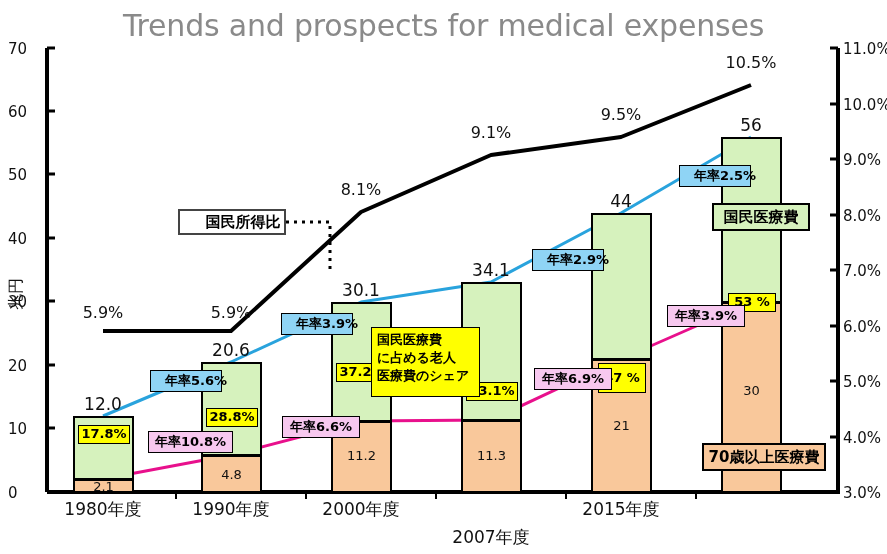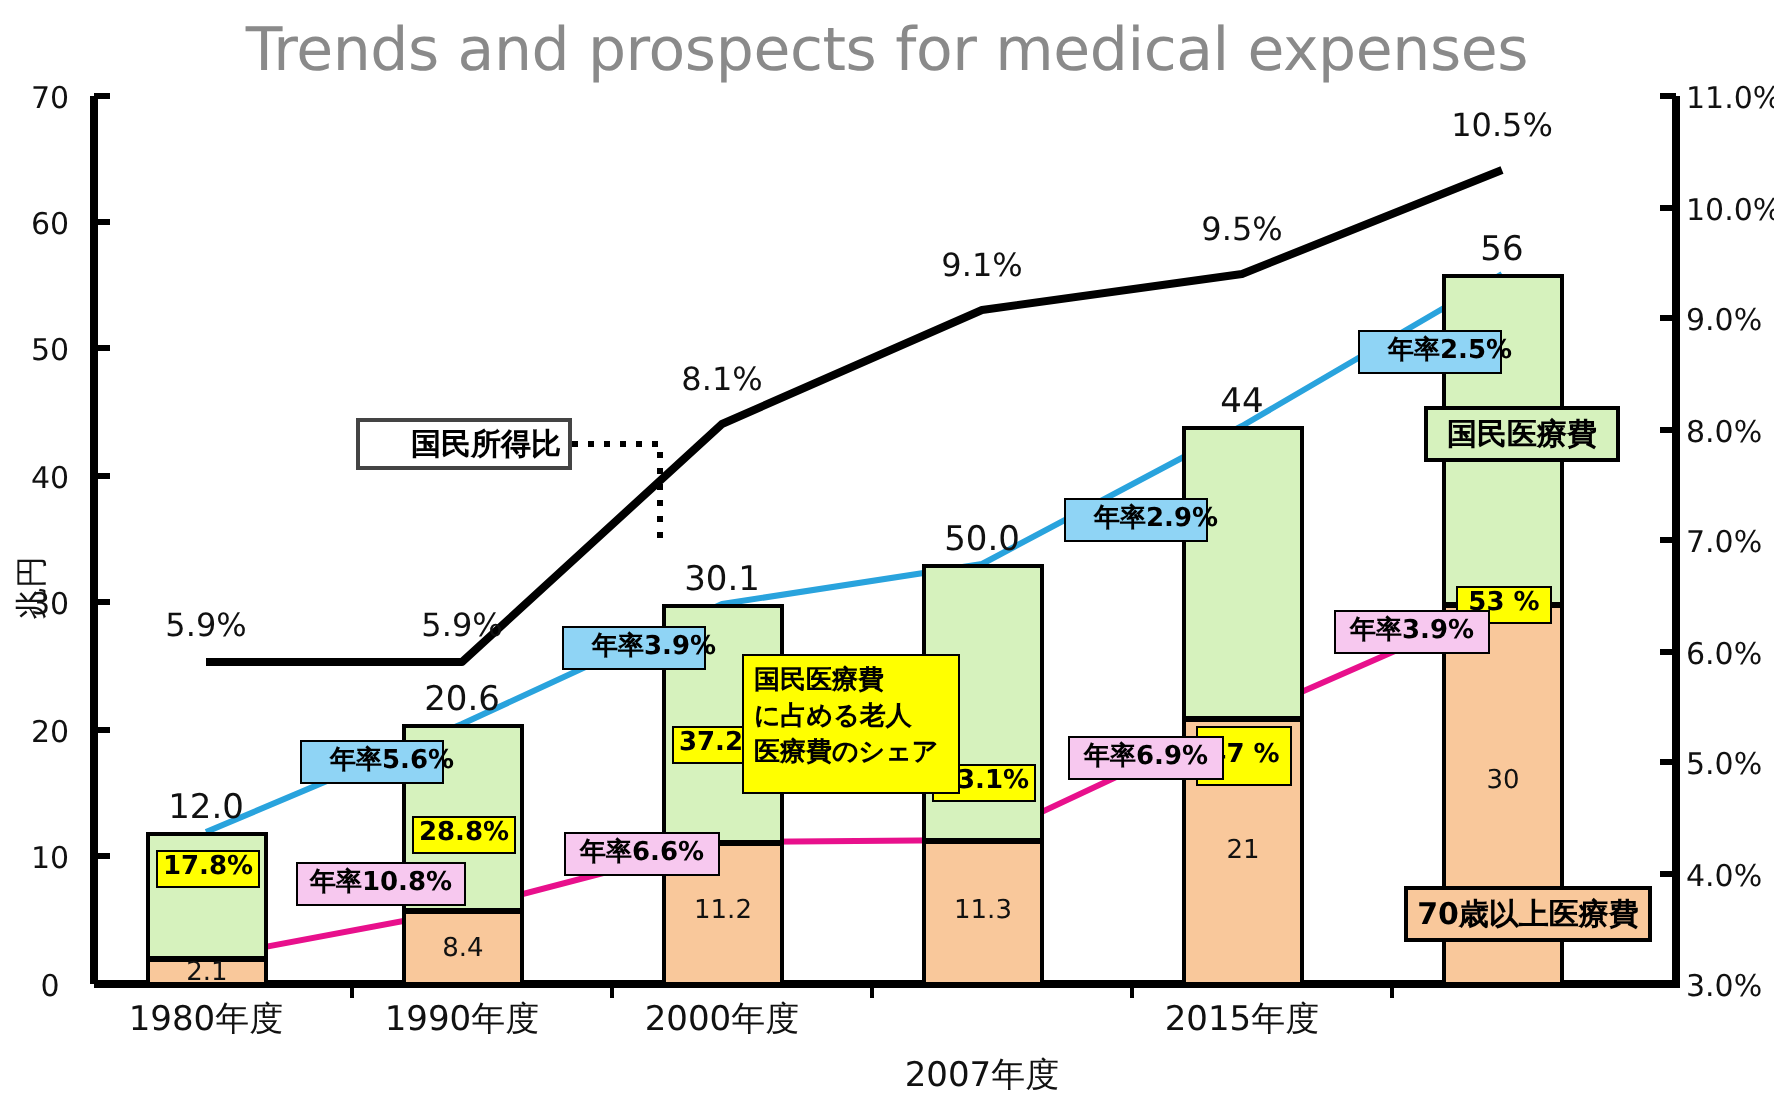--- a/index.html
+++ b/index.html
@@ -12,21 +12,21 @@
     text-align:center;
     font-family:"DejaVu Sans","Liberation Sans",sans-serif;
     font-weight:normal;font-size:30px;color:#8a8a8a;
     letter-spacing:-0.2px;
     white-space:nowrap;
   }
 
   .ytick-label{
     position:absolute;font-size:15px;color:#111;
     font-family:"DejaVu Sans","Liberation Sans",sans-serif;
-    text-align:center;white-space:nowrap;
+    text-align:left;white-space:nowrap;
   }
   .ytick-label-r{
     position:absolute;font-size:15px;color:#111;
     font-family:"DejaVu Sans","Liberation Sans",sans-serif;
     text-align:left;white-space:nowrap;
   }
   .ylabel{
     position:absolute;font-size:16px;color:#111;
     font-family:"DejaVu Sans","Liberation Sans",sans-serif;
     transform:rotate(-90deg);transform-origin:left top;white-space:nowrap;
@@ -141,30 +141,30 @@
   <div class="xtick-label" style="left:561px;top:498px;width:120px;">2015年度</div>
 
   <div class="bar-top" style="left:73px;top:416px;width:61px;height:64px;"></div>
   <div class="bar-bot" style="left:73px;top:479px;width:61px;height:14px;"></div>
   <div class="bar-total-label" style="left:43px;top:394px;width:120px;">12.0</div>
   <div class="bar-inner-label" style="left:73px;top:479px;width:61px;">2.1</div>
 
   <div class="bar-top" style="left:201px;top:362px;width:61px;height:94px;"></div>
   <div class="bar-bot" style="left:201px;top:455px;width:61px;height:38px;"></div>
   <div class="bar-total-label" style="left:171px;top:340px;width:120px;">20.6</div>
-  <div class="bar-inner-label" style="left:201px;top:467px;width:61px;">8.4</div>
+  <div class="bar-inner-label" style="left:201px;top:467px;width:61px;">4.8</div>
 
   <div class="bar-top" style="left:331px;top:302px;width:61px;height:120px;"></div>
   <div class="bar-bot" style="left:331px;top:421px;width:61px;height:72px;"></div>
   <div class="bar-total-label" style="left:301px;top:280px;width:120px;">30.1</div>
   <div class="bar-inner-label" style="left:331px;top:448px;width:61px;">11.2</div>
 
   <div class="bar-top" style="left:461px;top:282px;width:61px;height:139px;"></div>
   <div class="bar-bot" style="left:461px;top:420px;width:61px;height:73px;"></div>
-  <div class="bar-total-label" style="left:431px;top:260px;width:120px;">50.0</div>
+  <div class="bar-total-label" style="left:431px;top:260px;width:120px;">34.1</div>
   <div class="bar-inner-label" style="left:461px;top:448px;width:61px;">11.3</div>
 
   <div class="bar-top" style="left:591px;top:213px;width:61px;height:147px;"></div>
   <div class="bar-bot" style="left:591px;top:359px;width:61px;height:134px;"></div>
   <div class="bar-total-label" style="left:561px;top:191px;width:120px;">44</div>
   <div class="bar-inner-label" style="left:591px;top:418px;width:61px;">21</div>
 
   <div class="bar-top" style="left:721px;top:137px;width:61px;height:166px;"></div>
   <div class="bar-bot" style="left:721px;top:302px;width:61px;height:191px;"></div>
   <div class="bar-total-label" style="left:691px;top:115px;width:120px;">56</div>

